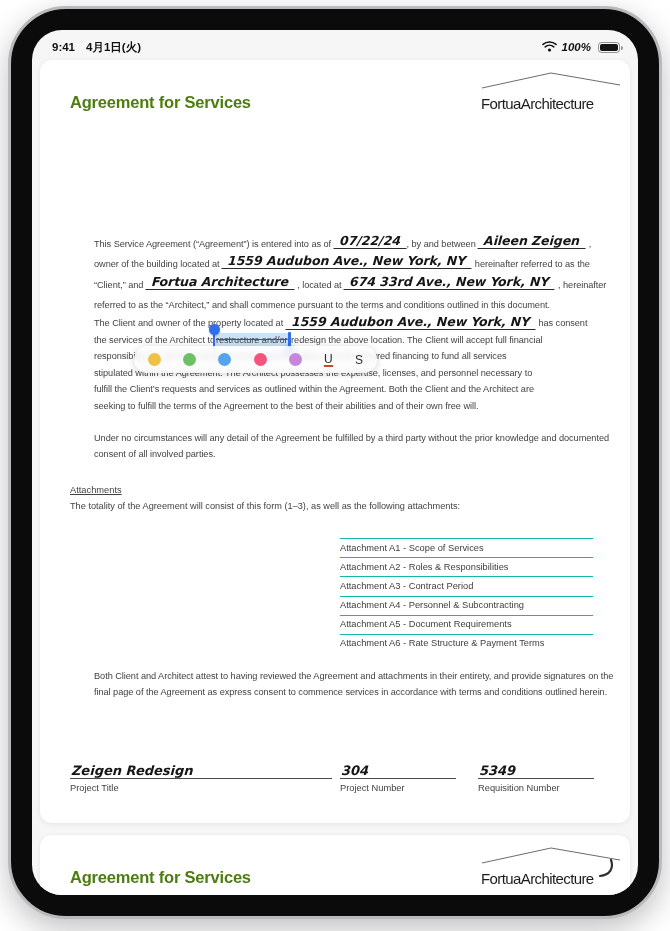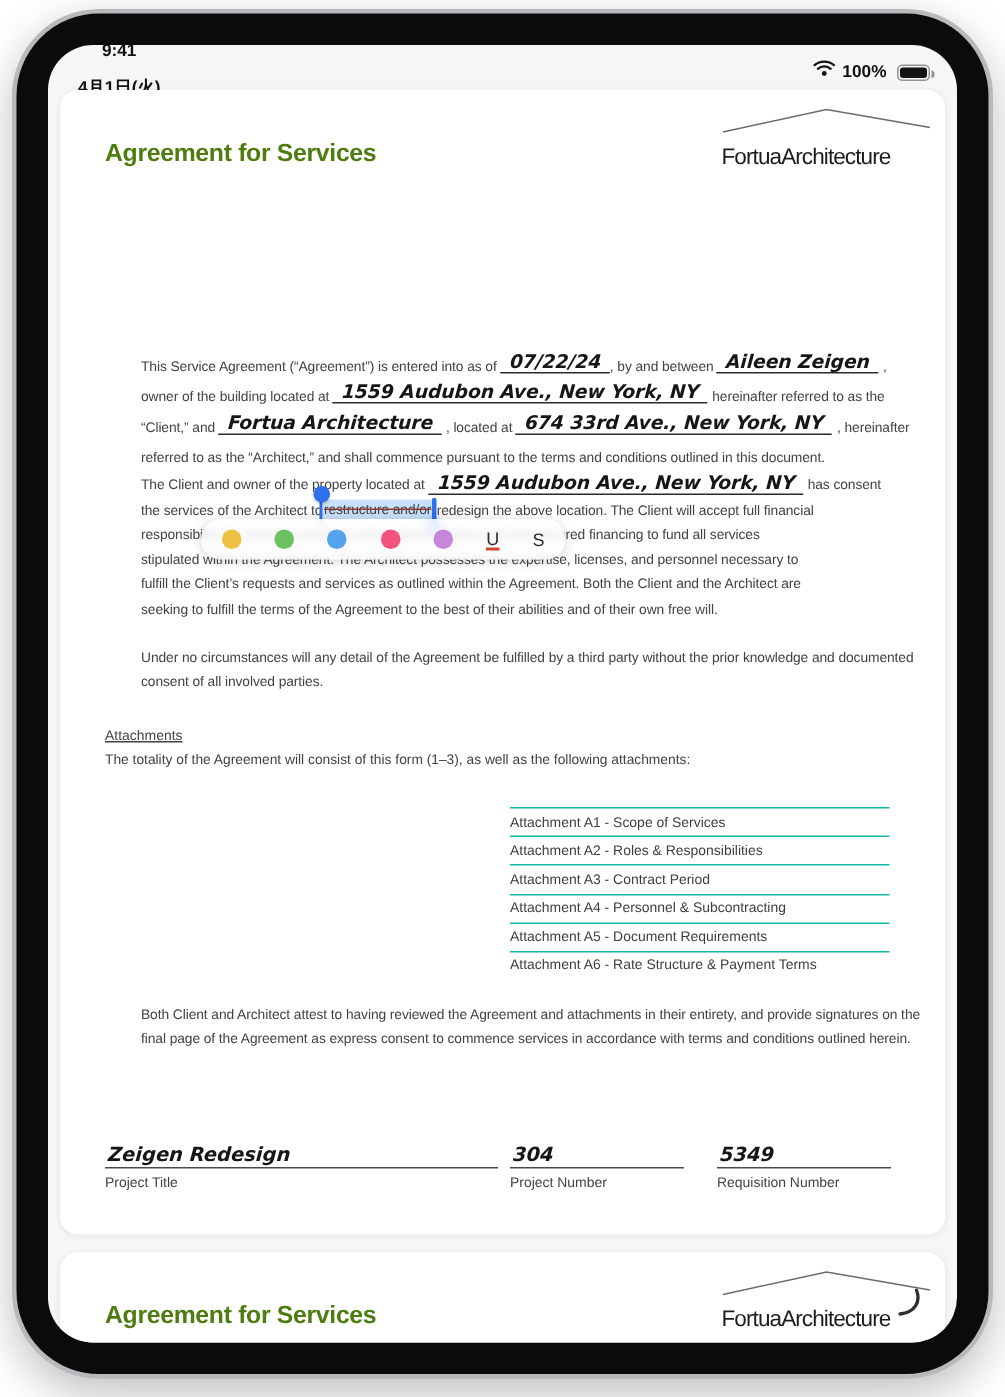--- a/index.html
+++ b/index.html
@@ -4,22 +4,22 @@
 <style>
   html,body{margin:0;padding:0;width:670px;height:931px;background:#ffffff;font-family:"Liberation Sans",sans-serif;}
   *{box-sizing:border-box;}
   .device{position:absolute;left:8px;top:6px;width:654px;height:913px;border-radius:58px;
     background:#0b0b0c;border:3px solid #b9b9bd;box-shadow:0 10px 30px rgba(0,0,0,0.25);}
   .screen{position:absolute;left:21px;top:21px;width:606px;height:865px;border-radius:30px;
     background:#f6f6f7;overflow:hidden;}
   
   .statusbar{position:absolute;left:0;top:0;width:100%;height:30px;display:flex;align-items:center;
     justify-content:space-between;padding:4px 18px 0 20px;color:#111;font-size:11.5px;font-weight:600;}
-  .sb-left{display:flex;gap:11px;align-items:center;flex-direction:column;}
-  .sb-right{display:flex;gap:5px;align-items:flex-end;}
+  .sb-left{display:flex;gap:11px;align-items:center;}
+  .sb-right{display:flex;gap:5px;align-items:center;font-style:italic;}
   .battery{position:relative;width:22px;height:11px;border:1px solid rgba(0,0,0,0.4);border-radius:3.5px;margin-left:2px;}
   .battery .fill{position:absolute;left:1px;top:1px;right:1px;bottom:1px;background:#141414;border-radius:2px;}
   .battery .nub{position:absolute;right:-3.5px;top:3px;width:2px;height:4.5px;background:rgba(0,0,0,0.4);border-radius:0 2px 2px 0;}
   
   .scroll-area{position:absolute;left:0;top:0;width:100%;height:100%;}
   .page{position:absolute;left:8px;width:590px;background:#fff;border-radius:12px;box-shadow:0 1px 5px rgba(0,0,0,0.08);}
   .page1{top:30px;height:763px;}
   .page2{top:805px;height:110px;}
   .doc-title{position:absolute;left:30px;top:33px;font-size:16.5px;font-weight:700;color:#4d7c0f;letter-spacing:-0.2px;}
   .logo{position:absolute;left:413px;top:10px;width:140px;margin-left:28px;}

